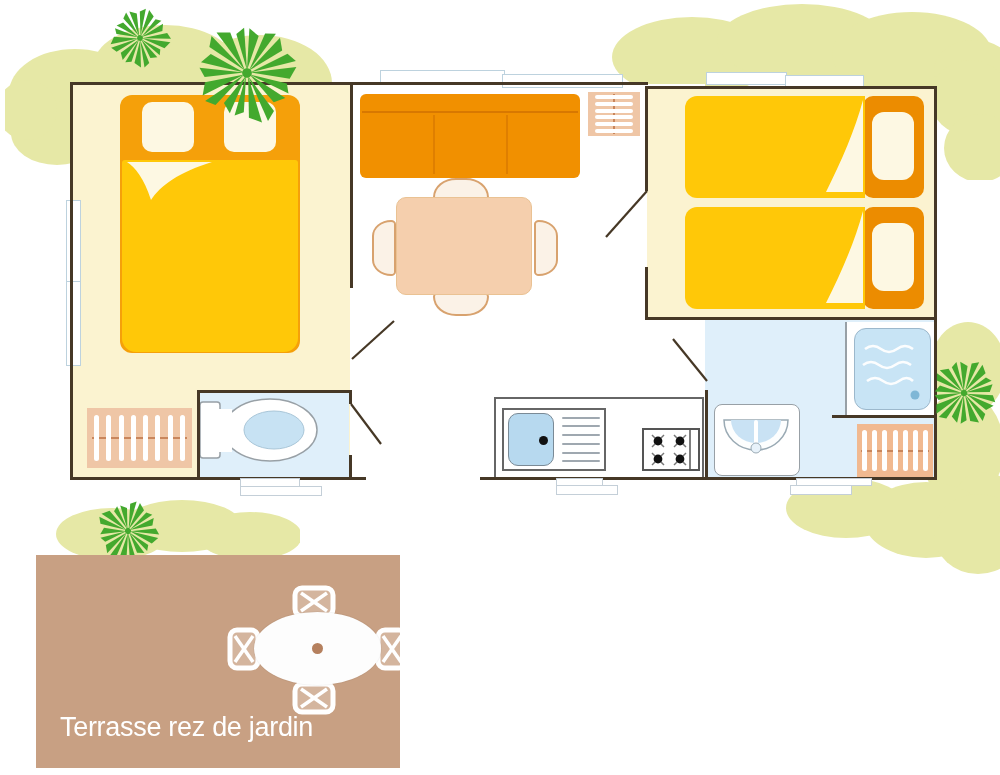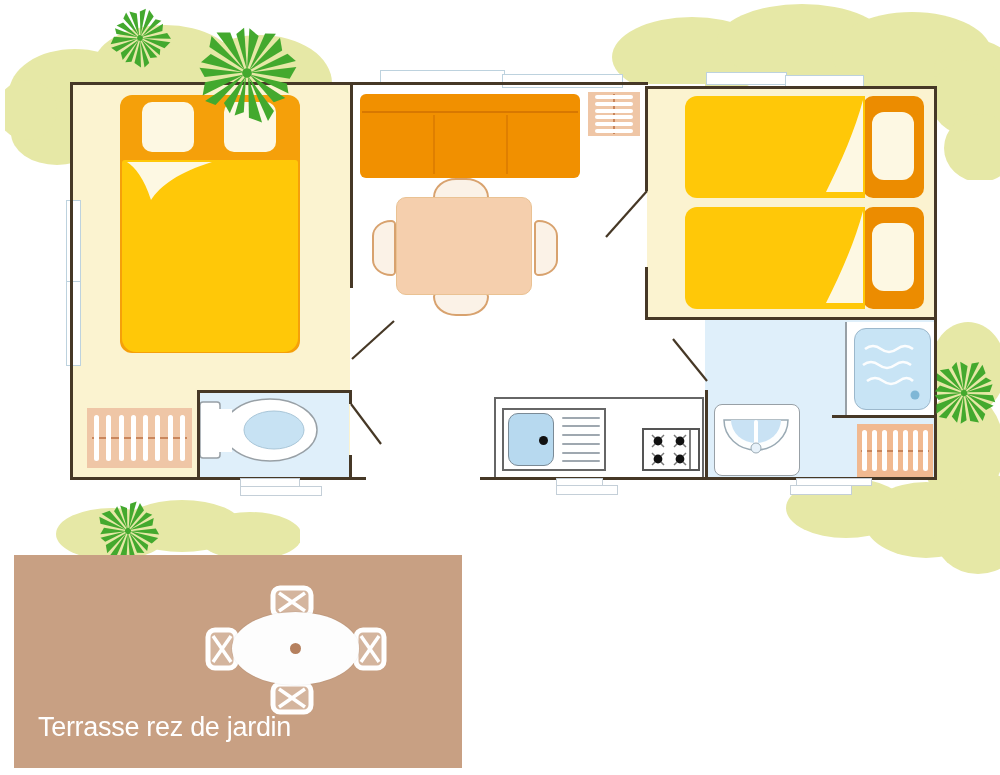--- a/index.html
+++ b/index.html
@@ -310,21 +310,21 @@
   <svg class="tree" style="left:193px;top:19px" width="108" height="108" viewBox="-100 -100 200 200">
       <use href="#treeShape" transform="rotate(80)"></use>
     </svg>
   <svg class="tree" style="left:928px;top:357px" width="72" height="72" viewBox="-100 -100 200 200">
       <use href="#treeShape" transform="rotate(150)"></use>
     </svg>
   <svg class="tree" style="left:95px;top:498px" width="66" height="66" viewBox="-100 -100 200 200">
       <use href="#treeShape" transform="rotate(220)"></use>
     </svg>
 
-  <div class="terrace" style="left:14px;top:555px;width:448px;height:213px;background:var(--terrace)">
+  <div class="terrace" style="left:36px;top:555px;width:364px;height:213px;background:var(--terrace)">
 
     <svg class="tchair" style="left:254px;top:29px" width="48" height="36" viewBox="0 0 48 36">
       <rect x="5" y="4" width="38" height="28" rx="7" stroke-width="5" fill="rgba(255,255,255,.22)"></rect>
       <line x1="11" y1="9" x2="37" y2="27" stroke-width="3.5"></line>
         <line x1="37" y1="9" x2="11" y2="27" stroke-width="3.5"></line>
     </svg>
     <svg class="tchair" style="left:254px;top:125px" width="48" height="36" viewBox="0 0 48 36">
       <rect x="5" y="4" width="38" height="28" rx="7" stroke-width="5" fill="rgba(255,255,255,.22)"></rect>
       <line x1="11" y1="9" x2="37" y2="27" stroke-width="3.5"></line>
         <line x1="37" y1="9" x2="11" y2="27" stroke-width="3.5"></line>

